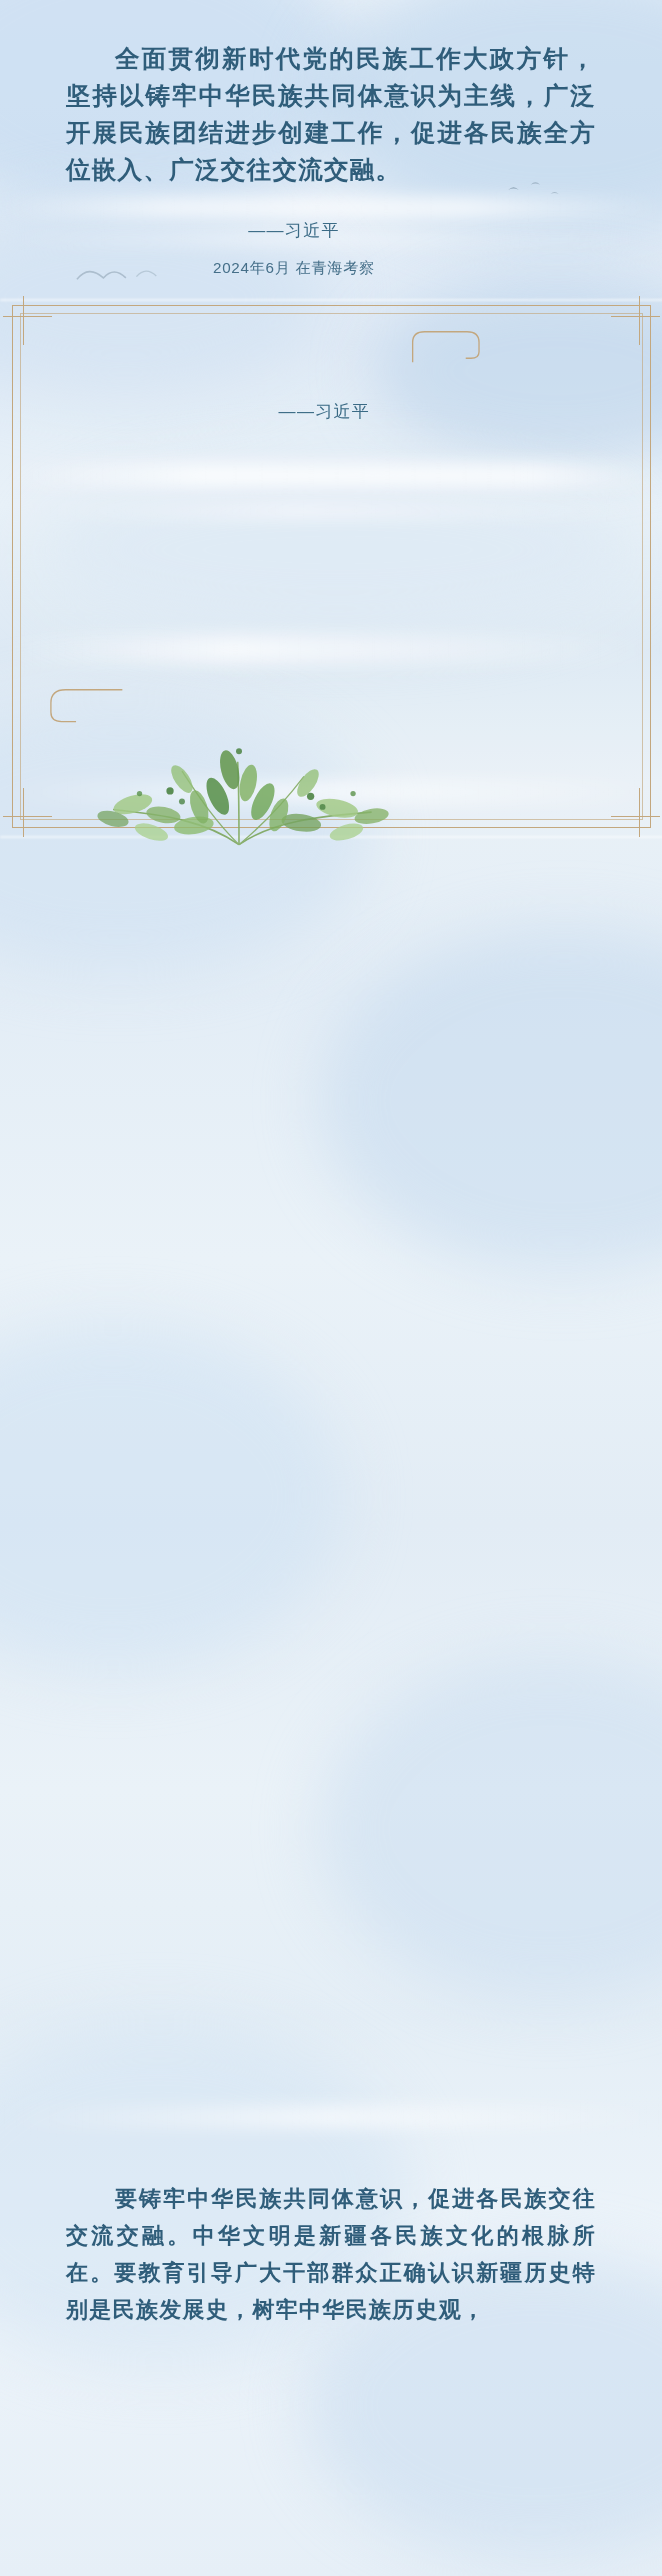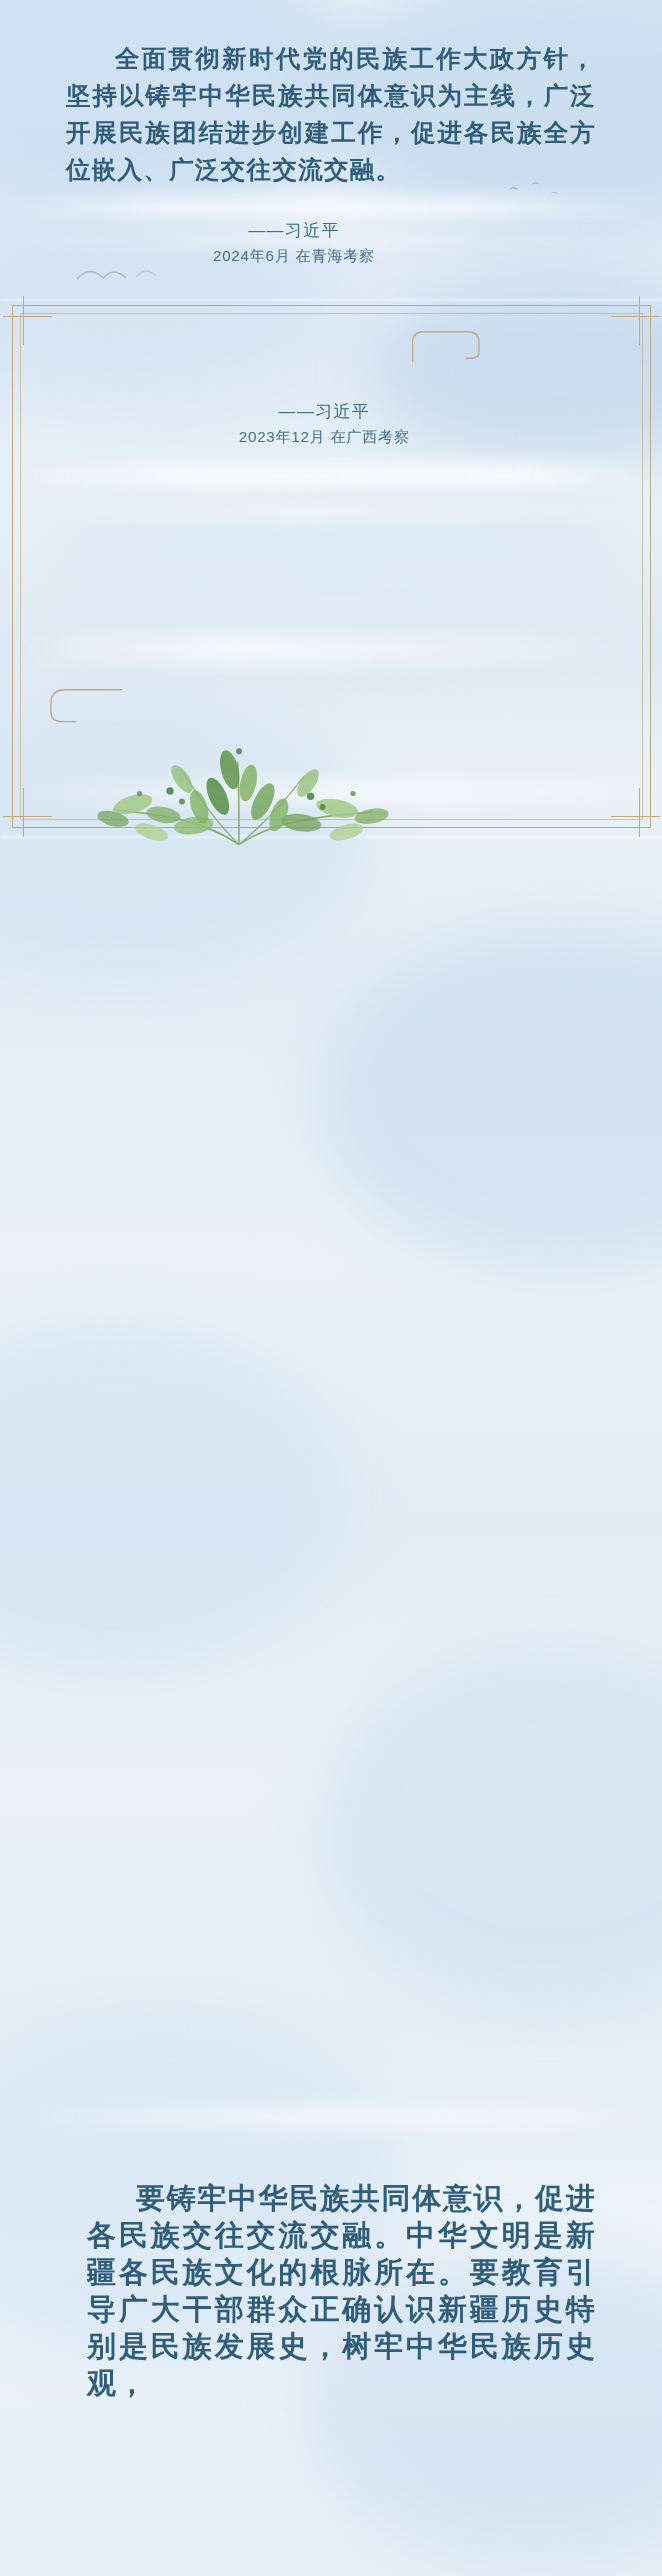--- a/index.html
+++ b/index.html
@@ -85,38 +85,38 @@
     font-family: Liberation Sans, sans-serif;
   }
   .attrib .name {
     font-size: 17px;
     letter-spacing: 1.3px;
     white-space: nowrap;
   }
   .attrib .place {
     font-size: 15.2px;
     letter-spacing: 0.7px;
-    margin-top: 4px;
+    margin-top: 16px;
     white-space: nowrap;
     color: #456f89;
   }
 
   
   #block1 { left: 66px; top: 40px; width: 530px; }
   #block1 .quote-text { font-size: 24.5px; line-height: 37px; text-indent: 49px; }
   #block1 .attrib { margin-top: 30.5px; padding-right: 74px; }
 
   
   #block2 { left: 86px; top: 371px; width: 490px; }
   #block2 .quote-text { font-size: 24px; line-height: 36px; text-indent: 48px; }
   #block2 .attrib { margin-top: 29px; padding-right: 13.3px; }
 
   
   #block3 { left: 66px; top: 2180px; width: 530px; }
-  #block3 .quote-text { font-size: 29px; line-height: 37px; text-indent: 49px; margin-left: 21px; }
+  #block3 .quote-text { font-size: 22px; line-height: 37px; text-indent: 49px; }
 
   
   .frame {
     position: absolute;
     left: 12px;
     top: 305px;
     width: 639px;
     height: 523px;
     z-index: 4;
     pointer-events: none;
@@ -239,21 +239,20 @@
       <path d="M4 56 L4 26 Q4 10 22 10 L86 10 Q104 10 104 26 L104 40 Q104 50 92 50 L84 50" stroke="#c3a77e" stroke-width="2" fill="none"></path>
     </svg>
     <svg class="hook" style="left:26.5px; top:378px; width:86px; height:44px;" viewBox="0 0 130 66">
       <path d="M126 10 L40 10 Q18 10 18 30 L18 44 Q18 58 34 58 L56 58" stroke="#c3a77e" stroke-width="2" fill="none"></path>
     </svg>
   </div>
 
   <div class="quote-block" id="block2">
     <div class="attrib">
       <div class="name">——习近平</div>
-      <div class="place">2023年12月 在广西考察</div>
     </div>
   </div>
 
   <svg class="botanical" viewBox="0 0 600 190">
     <g opacity="0.92">
 
       <path d="M300 185 C250 150 190 140 110 132" stroke="#7fa860" stroke-width="2.5" fill="none"></path>
       <path d="M300 185 C350 150 420 142 500 136" stroke="#7fa860" stroke-width="2.5" fill="none"></path>
       <path d="M300 185 C300 140 300 100 298 60" stroke="#86ad66" stroke-width="2.5" fill="none"></path>
       <path d="M300 185 C262 148 238 110 214 74" stroke="#86ad66" stroke-width="2" fill="none"></path>

